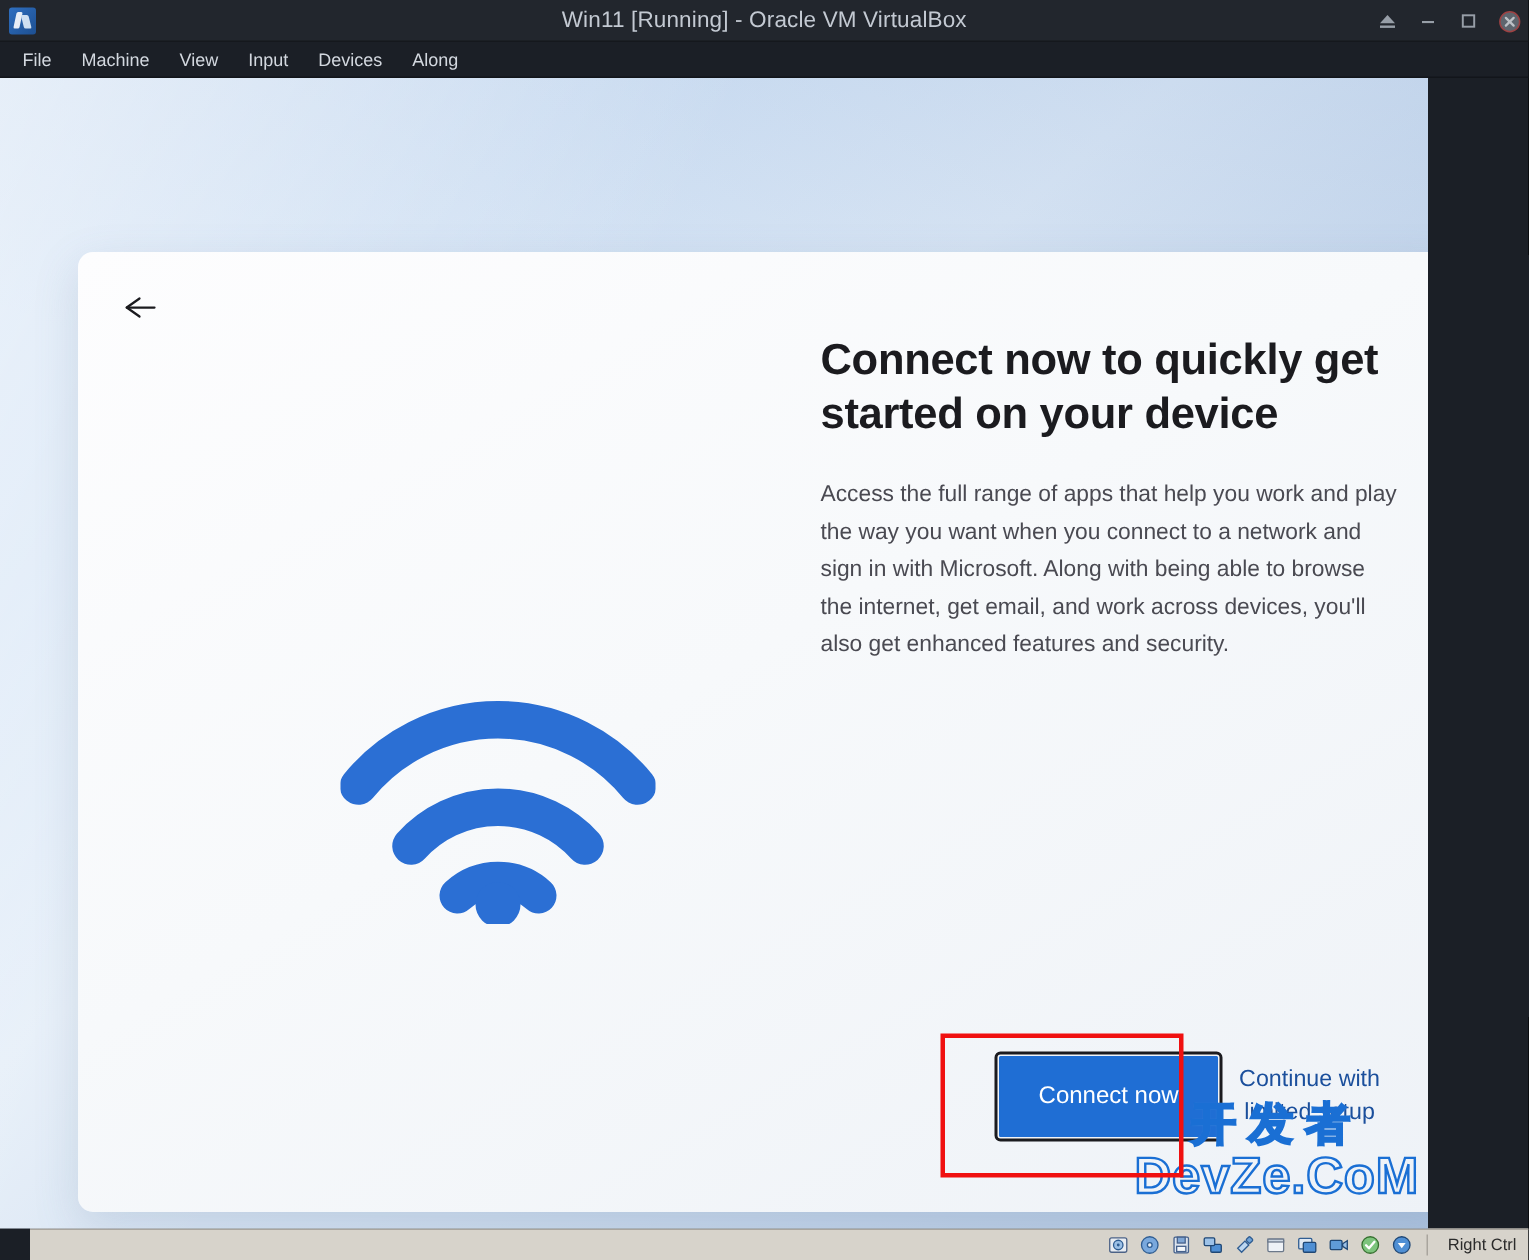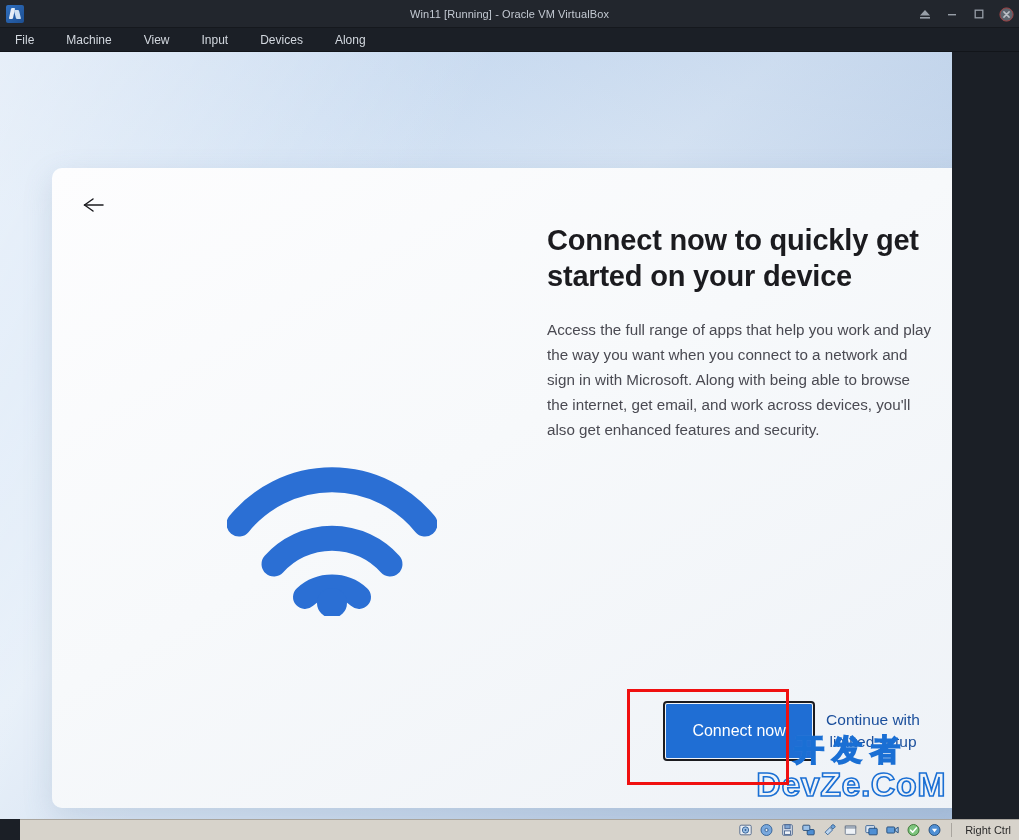--- a/index.html
+++ b/index.html
@@ -51,21 +51,21 @@
     left: 9px; top: 5px;
     width: 5px; height: 9px;
     background: #cfe0f2;
     transform: skewX(14deg);
     border-radius: 1px;
   }
   #window-title {
     position: absolute;
     left: 0; right: 0;
     text-align: center;
-    font-size: 11px;
+    font-size: 15px;
     color: #c3c9d2;
     letter-spacing: .1px;
     pointer-events: none;
   }
   #window-controls {
     position: absolute;
     right: 6px;
     display: flex;
     align-items: center;
     gap: 13px;
@@ -77,21 +77,21 @@
     cursor: default;
   }
   .winctl svg { display: block; }
 
   #menubar {
     height: 24px;
     background: #1b1f26;
     display: flex;
     align-items: center;
     padding-left: 6px;
-    gap: 14px;
+    gap: 2px;
     border-bottom: 1px solid #12151a;
   }
   .menu-item {
     font-size: 12px;
     color: #d3d8df;
     padding: 3px 9px;
     border-radius: 2px;
     cursor: default;
     white-space: nowrap;
   }

